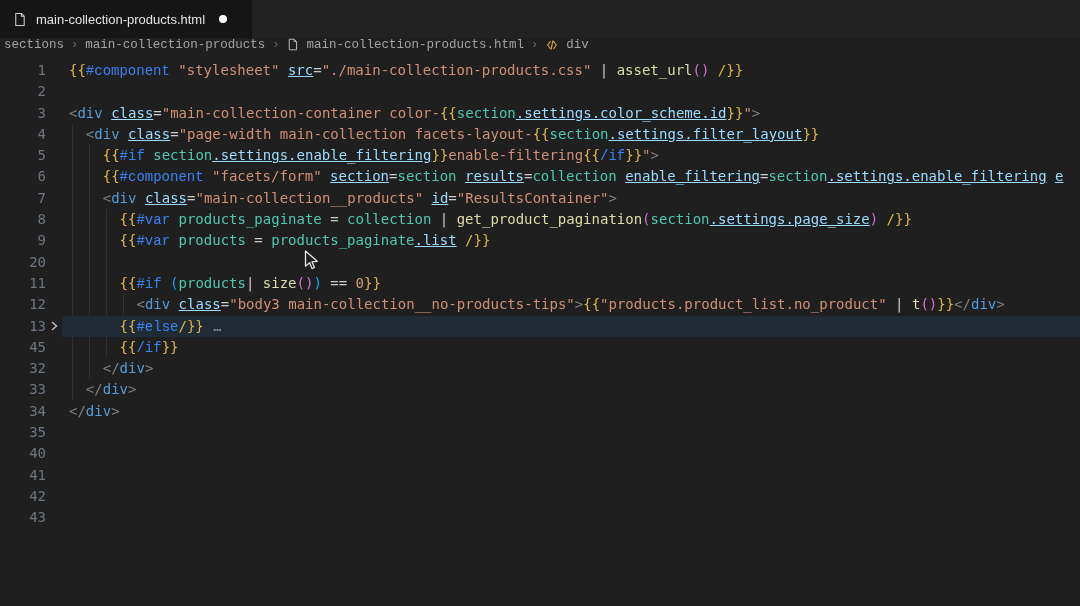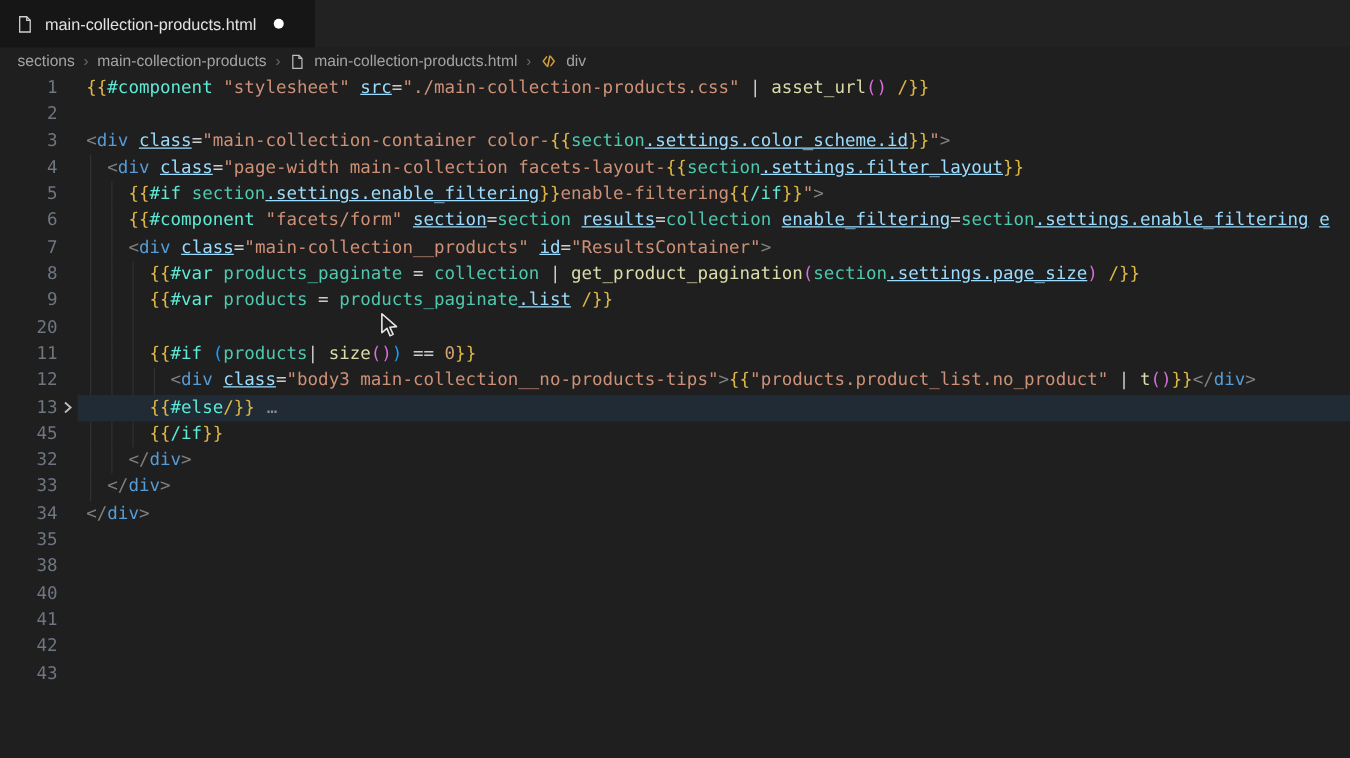--- a/index.html
+++ b/index.html
@@ -28,25 +28,26 @@
   .tab-label { color:#e2e2e2; font-size:13px; white-space:nowrap; }
   .mod-dot {
     width:8px; height:8px; border-radius:50%;
     background:#ffffff; margin-left:6px; flex:0 0 auto;
   }
 
   
   .breadcrumbs {
     height:22px; width:100%;
     background:#1f1f1f;
-    display:flex; align-items:center;
-    padding-left:14px;
+    display:flex; align-items:flex-start;
+    padding-left:4px;
     gap:6px;
     font-size:12.5px; color:#a3a3a3;
     white-space:nowrap;
+    font-family:Liberation Mono, monospace;
   }
   .bc-sep { color:#6a6a6a; font-size:12px; padding:0 1px; }
   .bc-item { cursor:pointer; }
   .bc-icon { display:inline-flex; align-items:center; margin-right:1px; }
 
   
   .editor {
     position:absolute; left:0; top:60px; right:0; bottom:0;
     overflow:hidden;
     font-family:"DejaVu Sans Mono", monospace;
@@ -73,21 +74,21 @@
     line-height:21.31px;
     color:#cccccc;
   }
   .row.hl .code { background:#212b36; }
   .guide { position:absolute; top:0; bottom:0; width:1px; background:#313131; }
   .txt { white-space:pre; position:relative; }
 
   
   .tk-d   { color:#cccccc; }                 
   .tk-g   { color:#ddb846; }                 
-  .tk-p   { color:#5eead4; }                 
+  .tk-p   { color:#3b82f6;font-family:Liberation Mono, monospace; }                 
   .tk-s   { color:#ce9178; }                 
   .tk-b   { color:#9cdcfe;text-decoration:underline; }                 
   .tk-t   { color:#569cd6; }                 
   .tk-id  { color:#4ec9b0; }                 
   .tk-fn  { color:#dcdcaa; }                 
   .tk-x   { color:#808080; }                 
   .tk-o   { color:#d670d6; }                 
   .tk-bl  { color:#179fff; }                 
   .tk-num { color:#d1a074; }                 
   .tk-el  { color:#8f8f8f; letter-spacing:1px; } 
@@ -221,25 +222,20 @@
         <div class="ln">34</div>
         <div class="fold"></div>
         <div class="code"><span class="txt"><span class="tk-x">&lt;/</span><span class="tk-t">div</span><span class="tk-x">&gt;</span></span></div>
       </div>
       <div class="row">
         <div class="ln">35</div>
         <div class="fold"></div>
         <div class="code"><span class="txt"></span></div>
       </div>
       <div class="row">
-        <div class="ln">38</div>
-        <div class="fold"></div>
-        <div class="code"><span class="txt"></span></div>
-      </div>
-      <div class="row">
         <div class="ln">40</div>
         <div class="fold"></div>
         <div class="code"><span class="txt"></span></div>
       </div>
       <div class="row">
         <div class="ln">41</div>
         <div class="fold"></div>
         <div class="code"><span class="txt"></span></div>
       </div>
       <div class="row">

